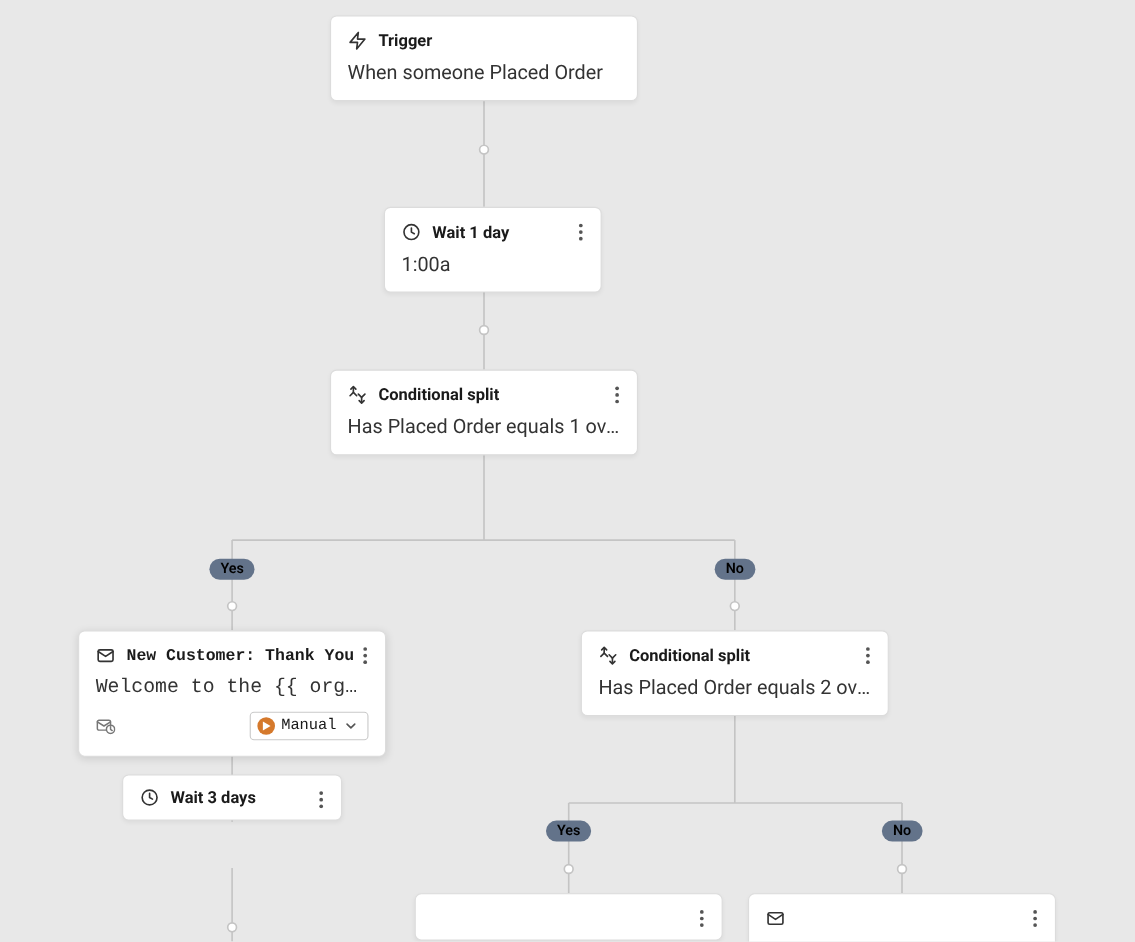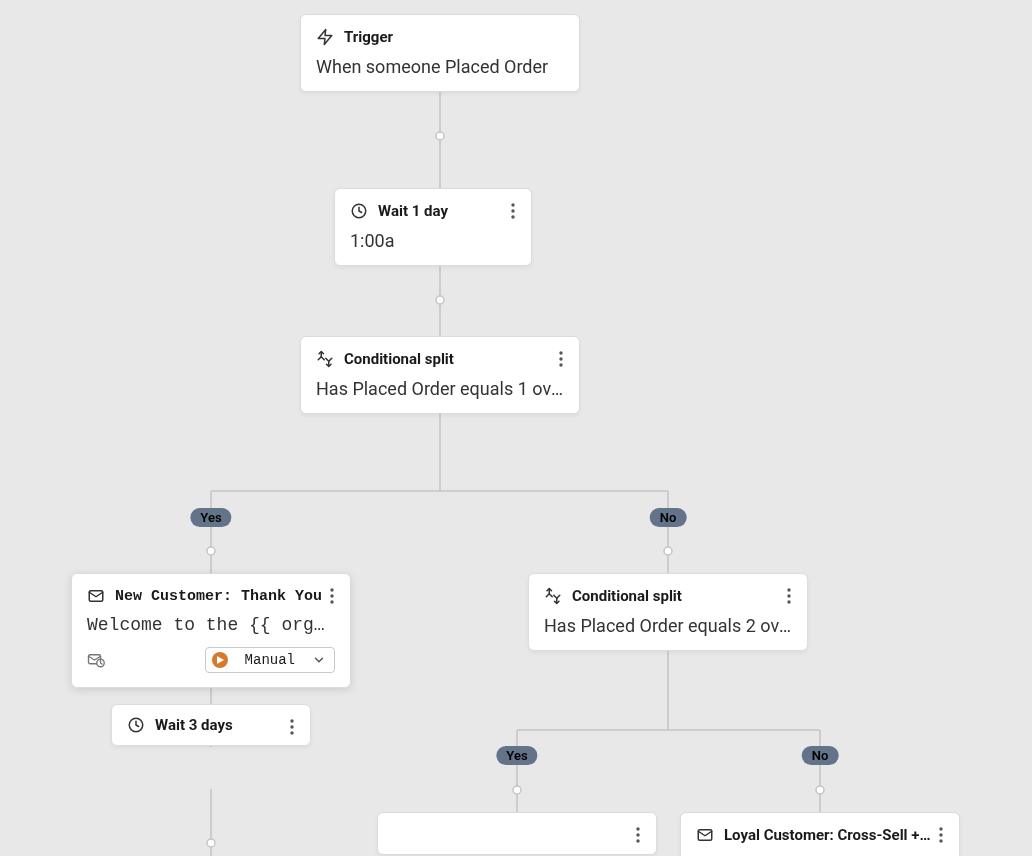--- a/index.html
+++ b/index.html
@@ -44,21 +44,21 @@
   }
   .card .footer {
     margin-top:12px;
     display:flex;
     align-items:center;
     justify-content:space-between;
   }
   .sms-icon { width:18px; height:16px; color:#666; position:relative; }
 
   .manual-pill {
-    display:flex; align-items:center; gap:17px;
+    display:flex; align-items:center; gap:6px;
     border:1px solid #c9c9c9;
     border-radius:4px;
     padding:4px 8px 4px 6px;
     font-size:14px; cursor:pointer;
     background:#fff;
   }
   .manual-dot {
     width:16px; height:16px; border-radius:50%;
     background:#d5792c;
     display:flex; align-items:center; justify-content:center;
@@ -117,21 +117,21 @@
       <span class="icon">
         <svg viewBox="0 0 24 24" fill="none" stroke="#333" stroke-width="2" stroke-linecap="round" stroke-linejoin="round">
             <polygon points="13 2 3 14 12 14 11 22 21 10 12 10 13 2"></polygon>
           </svg>
       </span>
       <span class="title">Trigger</span>
     </div>
     <div class="sub">When someone Placed Order</div>
   </div>
 
-  <div class="card" style="left:334px; top:188px; width:198px;">
+  <div class="card" style="left:349px; top:188px; width:198px;">
     <div class="header">
       <span class="icon">
         <svg viewBox="0 0 24 24" fill="none" stroke="#333" stroke-width="2" stroke-linecap="round" stroke-linejoin="round">
             <circle cx="12" cy="12" r="9"></circle>
             <polyline points="12 7 12 12 15.5 14"></polyline>
           </svg>
       </span>
       <span class="title">Wait 1 day</span>
     </div>
     <div class="sub">1:00a</div>
@@ -269,21 +269,20 @@
   </div>
 
   <div class="card" style="left:680px; top:812px; width:280px; padding-bottom:28px;">
     <div class="header">
       <span class="icon">
         <svg viewBox="0 0 24 24" fill="none" stroke="#333" stroke-width="2" stroke-linecap="round" stroke-linejoin="round">
             <rect x="3" y="5" width="18" height="14" rx="2"></rect>
             <polyline points="3 7 12 13 21 7"></polyline>
           </svg>
       </span>
-      <span class="title" style="white-space:nowrap; overflow:hidden; text-overflow:ellipsis; max-width:210px;">Loyal Customer: Cross-Sell +…</span>
     </div>
     <div class="more">
       <svg width="4" height="16" viewBox="0 0 4 16">
           <circle cx="2" cy="2" r="1.7" fill="#555"></circle>
           <circle cx="2" cy="8" r="1.7" fill="#555"></circle>
           <circle cx="2" cy="14" r="1.7" fill="#555"></circle>
         </svg>
     </div>
   </div>
 

